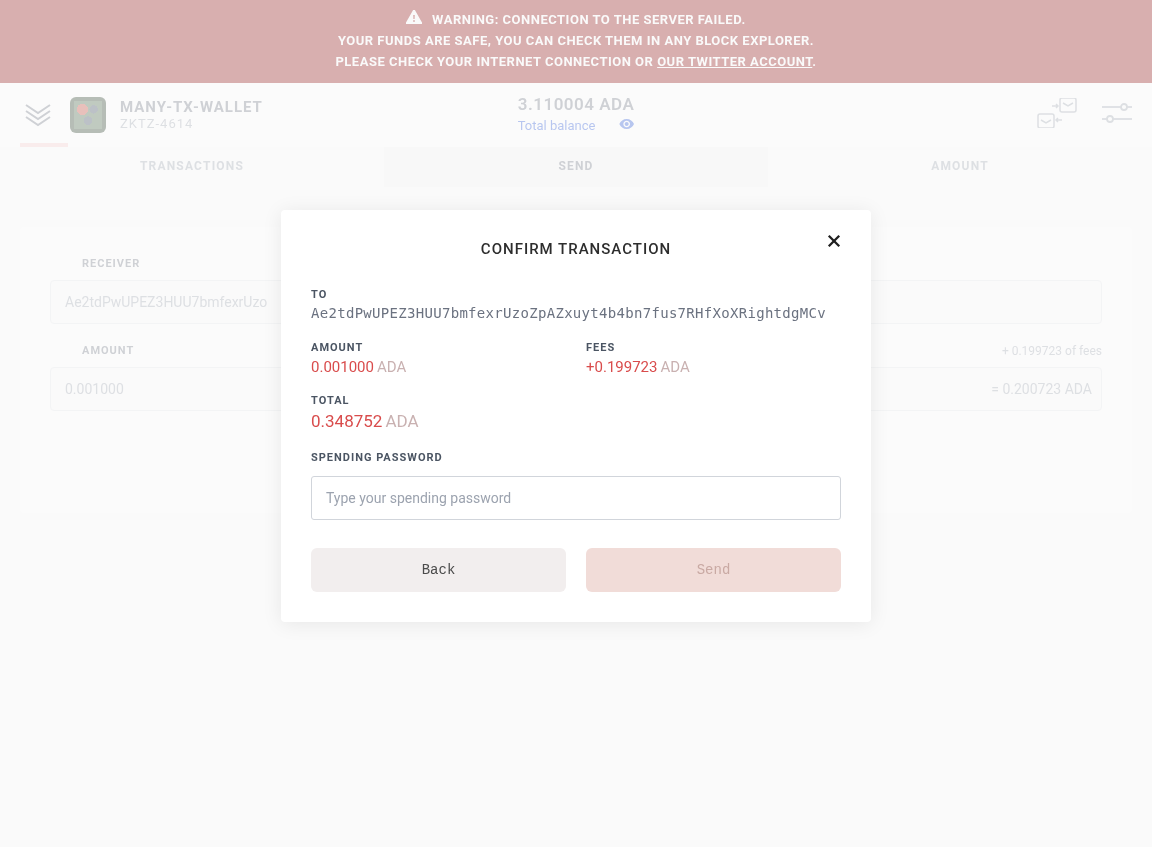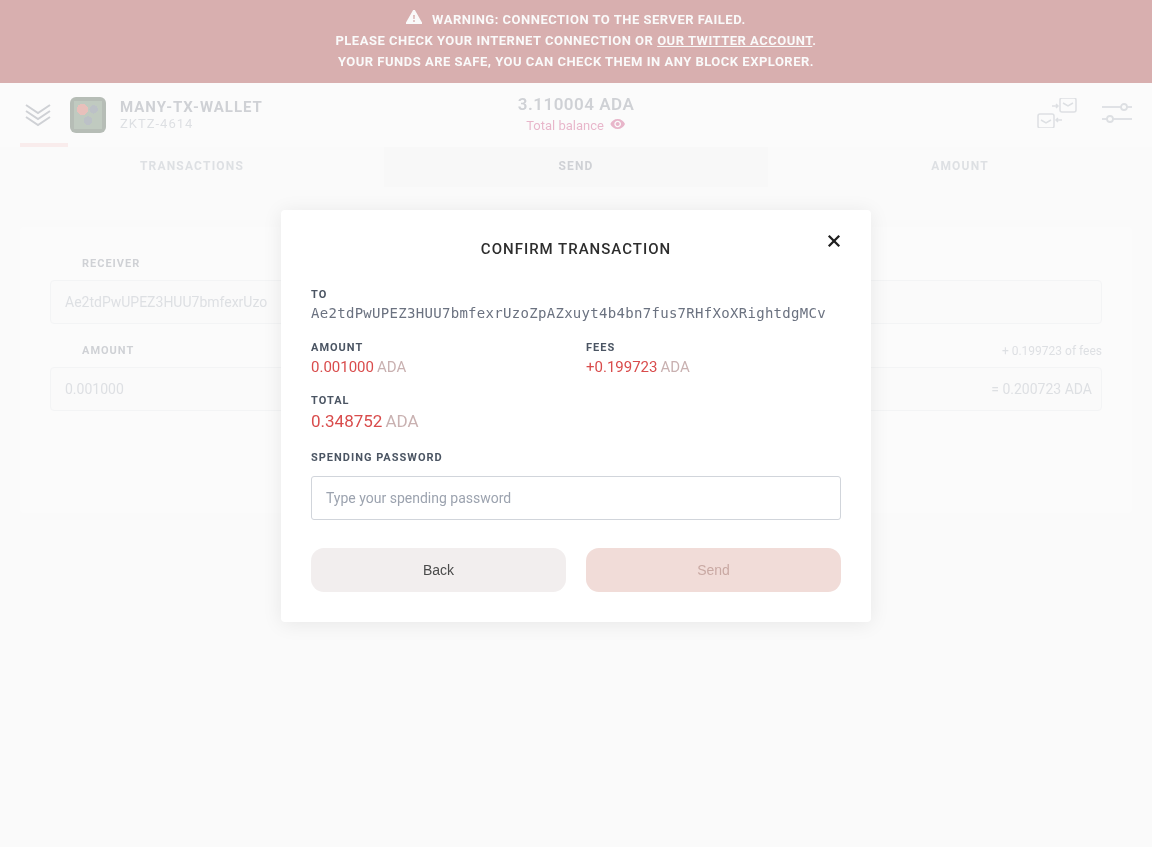--- a/index.html
+++ b/index.html
@@ -110,25 +110,25 @@
     
     .balance-amount {
       font-size: 17px;
       font-weight: 600;
       color: #6b7280;
       letter-spacing: 0.5px;
     }
     
     .balance-label {
       font-size: 13px;
-      color: #be185d;
+      color: #1d4ed8;
       display: flex;
       align-items: center;
       gap: 6px;
-      justify-content: center;
+      justify-content: space-between;
       margin-top: 2px;
     }
     
     .header-right {
       margin-left: auto;
       display: flex;
       align-items: center;
       gap: 24px;
       color: #9ca3af;
     }
@@ -364,25 +364,25 @@
     .modal-buttons {
       display: flex;
       gap: 20px;
       margin-top: 28px;
     }
     
     .modal-btn {
       flex: 1;
       height: 44px;
       border: none;
-      border-radius: 13px;
+      border-radius: 6px;
       font-size: 14px;
       font-weight: 500;
       cursor: pointer;
-      font-family: Liberation Sans, sans-serif;
+      font-family: Liberation Mono, monospace;
     }
     
     .btn-back {
       background: #f2eeee;
       color: #4b4b4b;
     }
     
     .btn-send {
       background: #f1dcd8;
       color: #c9a9a3;
@@ -400,24 +400,24 @@
   <div>
     <span class="warning-icon">
       <svg width="16" height="14" viewBox="0 0 16 14" fill="currentColor">
           <path d="M8 0 L16 14 L0 14 Z M8 4 L8 9 M8 11 L8 12" stroke="currentColor" stroke-width="1.5" fill="currentColor"></path>
           <path d="M7.2 5 L8.8 5 L8.6 9 L7.4 9 Z" fill="#8B0000"></path>
           <circle cx="8" cy="11" r="0.9" fill="#8B0000"></circle>
         </svg>
     </span>
     <span>WARNING: CONNECTION TO THE SERVER FAILED.</span>
   </div>
+  <div>YOUR FUNDS ARE SAFE, YOU CAN CHECK THEM IN ANY BLOCK EXPLORER.</div>
   <div>
     <span>PLEASE CHECK YOUR INTERNET CONNECTION OR </span><a href="#">OUR TWITTER ACCOUNT</a><span>.</span>
   </div>
-  <div>YOUR FUNDS ARE SAFE, YOU CAN CHECK THEM IN ANY BLOCK EXPLORER.</div>
 </div>
 
 <div class="header">
   <div class="header-left">
     <div class="app-logo">
       <svg width="36" height="36" viewBox="0 0 36 36" fill="none" stroke="currentColor" stroke-width="2">
         <path d="M6 8 L18 16 L30 8"></path>
         <path d="M6 14 L18 22 L30 14"></path>
         <path d="M6 20 L18 28 L30 20"></path>
       </svg>

